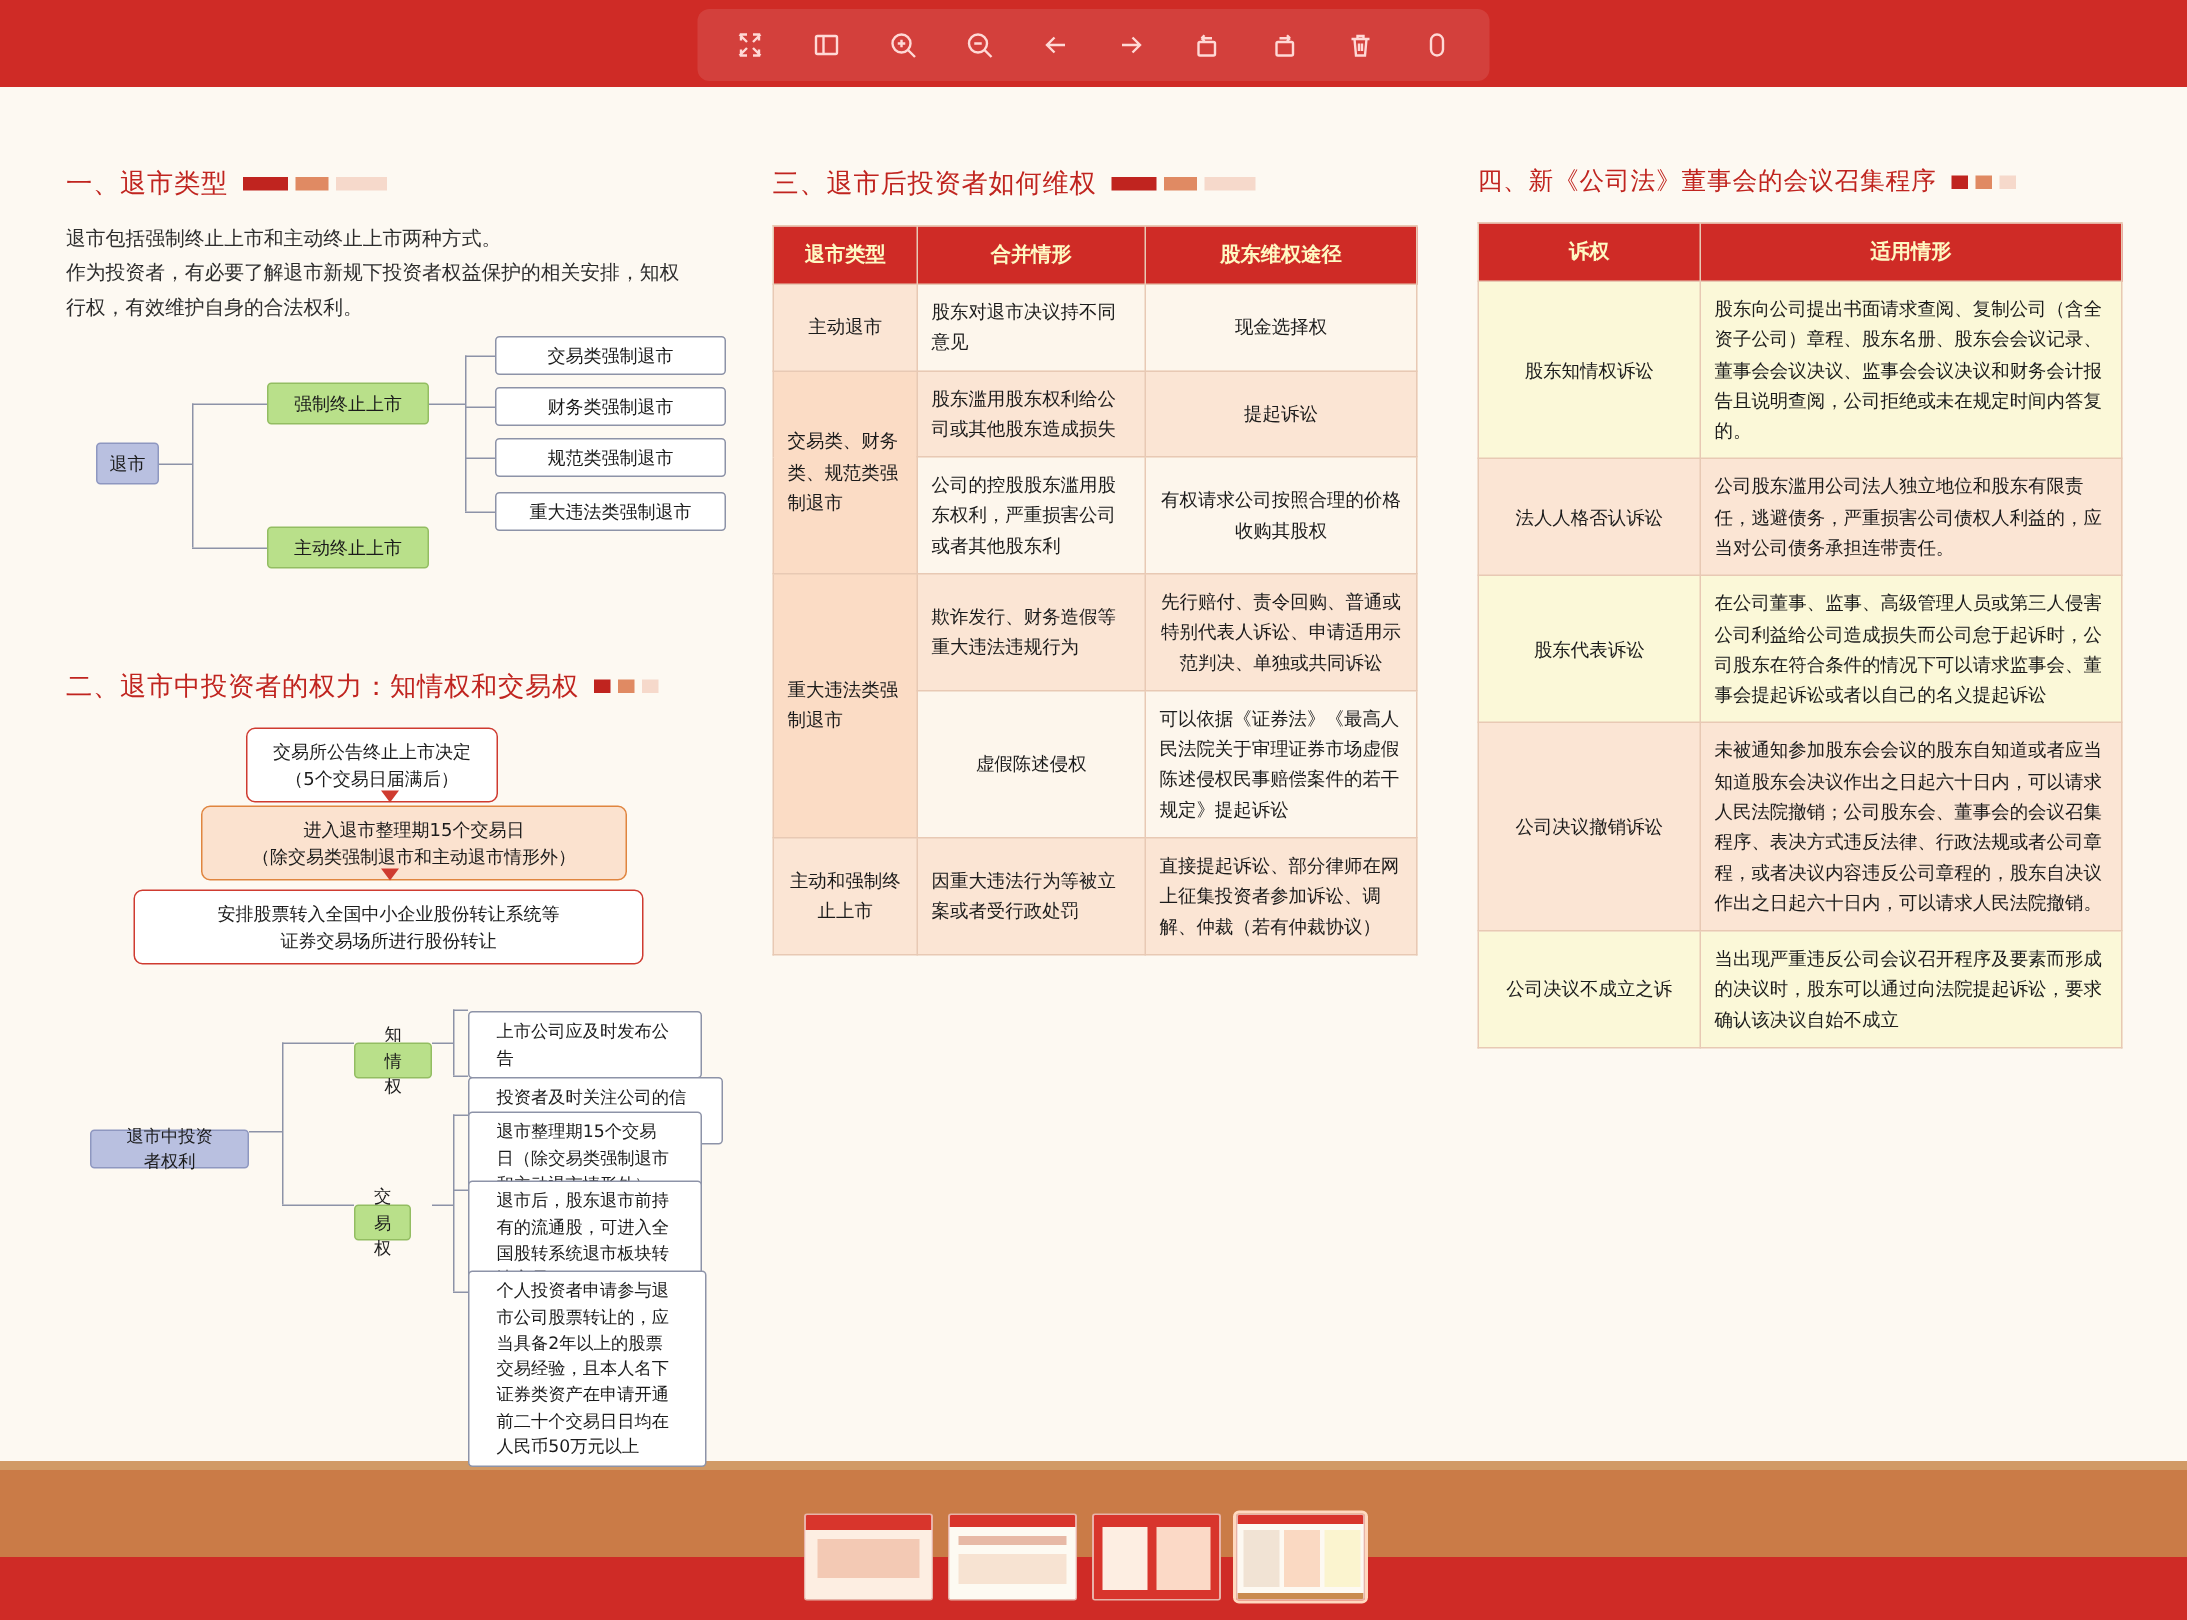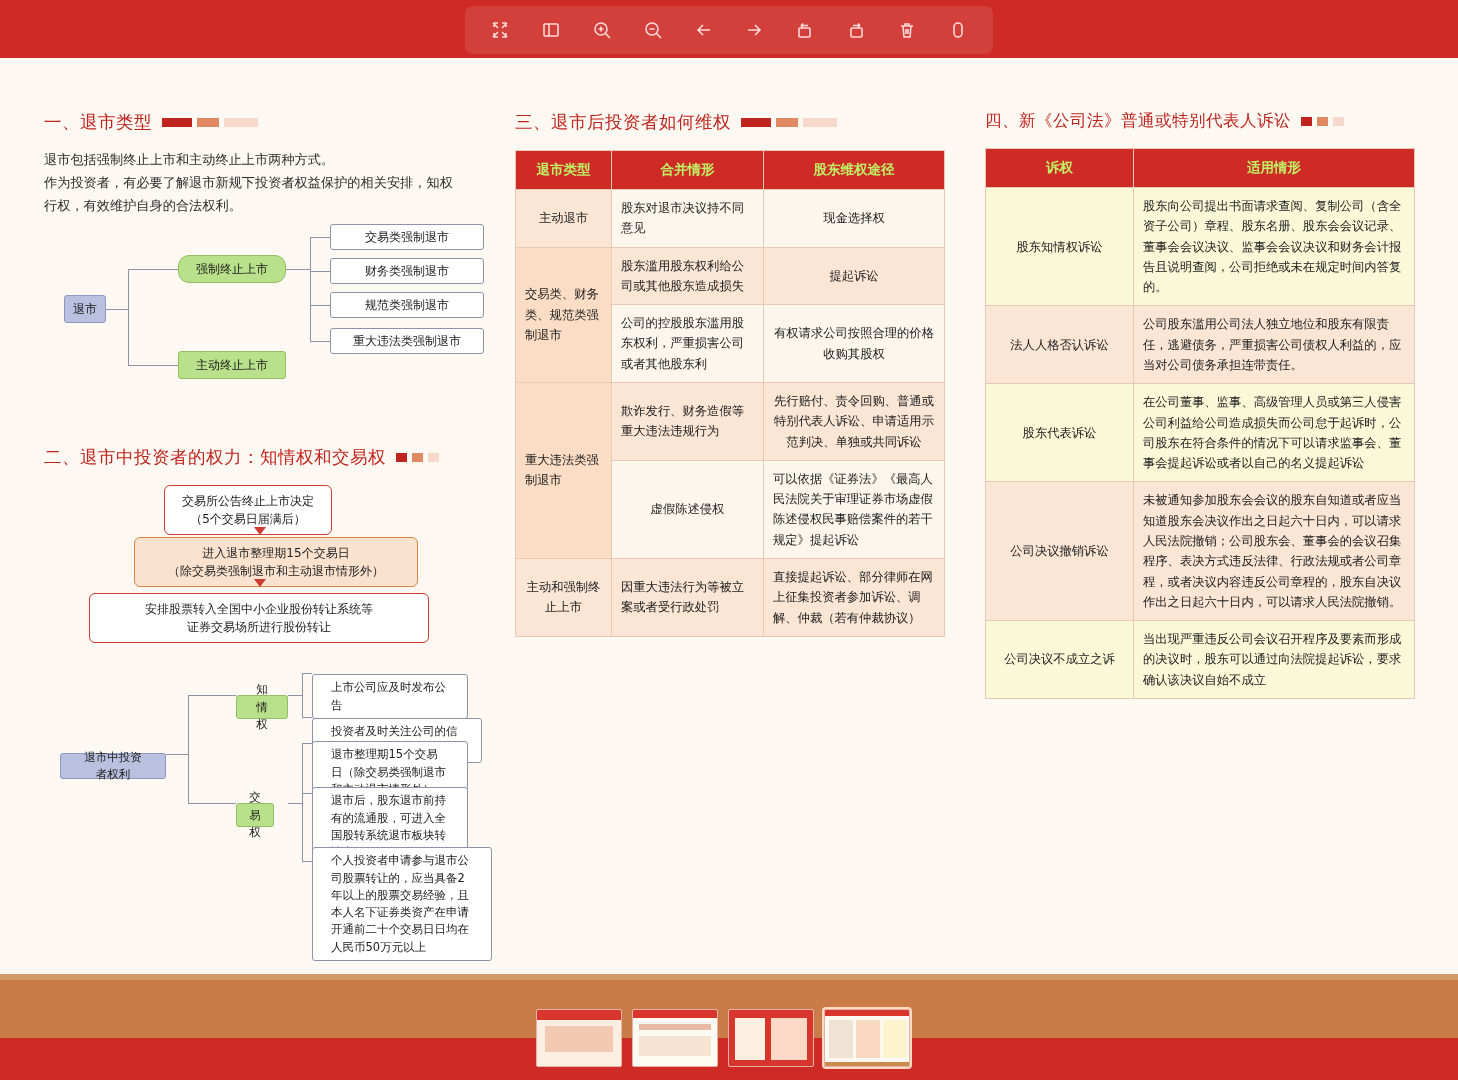--- a/index.html
+++ b/index.html
@@ -145,21 +145,21 @@
 
   
   table.tbl {
     width: 100%;
     border-collapse: collapse;
     margin-top: 16px;
     table-layout: fixed;
   }
   table.tbl th {
     background: #cf2b26;
-    color: #bef264;
+    color: #fef9c3;
     font-size: 13.5px;
     font-weight: bold;
     padding: 10px 4px;
     border: 1px solid #e8c9b4;
     text-align: center;
   }
   table.tbl td {
     border: 1px solid #e8c9b4;
     font-size: 12.3px;
     color: #1b1b1b;
@@ -274,21 +274,21 @@
 作为投资者，有必要了解退市新规下投资者权益保护的相关安排，知权行权，有效维护自身的合法权利。</div>
 
       <div class="tree1">
         <div class="node node-root" style="left:20px; top:64px; width:42px; height:28px;">退市</div>
 
         <div class="line line-h" style="left:62px; top:78px; width:22px;"></div>
         <div class="line line-v" style="left:84px; top:38px; height:96px;"></div>
         <div class="line line-h" style="left:84px; top:38px; width:50px;"></div>
         <div class="line line-h" style="left:84px; top:134px; width:50px;"></div>
 
-        <div class="node node-green" style="left:134px; top:24px; width:108px; height:28px;border-radius:11px;">强制终止上市</div>
+        <div class="node node-green" style="left:134px; top:24px; width:108px; height:28px;">强制终止上市</div>
         <div class="node node-green" style="left:134px; top:120px; width:108px; height:28px;">主动终止上市</div>
 
         <div class="line line-h" style="left:242px; top:38px; width:24px;"></div>
         <div class="line line-v" style="left:266px; top:6px; height:104px;"></div>
         <div class="line line-h" style="left:266px; top:6px; width:20px;"></div>
         <div class="line line-h" style="left:266px; top:40px; width:20px;"></div>
         <div class="line line-h" style="left:266px; top:74px; width:20px;"></div>
         <div class="line line-h" style="left:266px; top:110px; width:20px;"></div>
 
         <div class="node node-plain" style="left:286px; top:-7px; width:154px; height:26px;">交易类强制退市</div>
@@ -340,21 +340,21 @@
         <div class="n2" style="left:268px; top:53px; width:170px;">投资者及时关注公司的信息披露</div>
 
         <div class="line line-h" style="left:244px; top:150px; width:14px;"></div>
         <div class="line line-v" style="left:258px; top:90px; height:118px;"></div>
         <div class="line line-h" style="left:258px; top:90px; width:10px;"></div>
         <div class="line line-h" style="left:258px; top:140px; width:10px;"></div>
         <div class="line line-h" style="left:258px; top:208px; width:10px;"></div>
 
         <div class="n2" style="left:268px; top:76px; width:156px;">退市整理期15个交易日（除交易类强制退市和主动退市情形外）</div>
         <div class="n2" style="left:268px; top:122px; width:156px;">退市后，股东退市前持有的流通股，可进入全国股转系统退市板块转让交易</div>
-        <div class="n2" style="left:268px; top:182px; width:180px;">个人投资者申请参与退市公司股票转让的，应当具备2年以上的股票交易经验，且本人名下证券类资产在申请开通前二十个交易日日均在人民币50万元以上</div>
+        <div class="n2" style="left:268px; top:182px; width:159px;">个人投资者申请参与退市公司股票转让的，应当具备2年以上的股票交易经验，且本人名下证券类资产在申请开通前二十个交易日日均在人民币50万元以上</div>
       </div>
     </div>
 
     <div class="col col-2">
       <div class="sec-head">
         <div class="sec-title">三、退市后投资者如何维权</div>
         <div class="dashes">
           <i class="d1"></i>
             <i class="d2"></i>
             <i class="d3"></i>
@@ -397,21 +397,21 @@
             <td class="c-peachL ctr">主动和强制终止上市</td>
             <td class="c-peachL">因重大违法行为等被立案或者受行政处罚</td>
             <td class="c-peachL">直接提起诉讼、部分律师在网上征集投资者参加诉讼、调解、仲裁（若有仲裁协议）</td>
           </tr>
         </tbody>
       </table>
     </div>
 
     <div class="col col-3">
       <div class="sec-head">
-        <div class="sec-title" style="font-size:16.5px;">四、新《公司法》普通或特别代表人诉讼</div>
+        <div class="sec-title" style="font-size:16.5px;">四、新《公司法》董事会的会议召集程序</div>
         <div class="dashes">
           <i class="d-sm1"></i>
             <i class="d-sm2"></i>
             <i class="d-sm3"></i>
         </div>
       </div>
 
       <table class="tbl">
         <thead>
           <tr>

